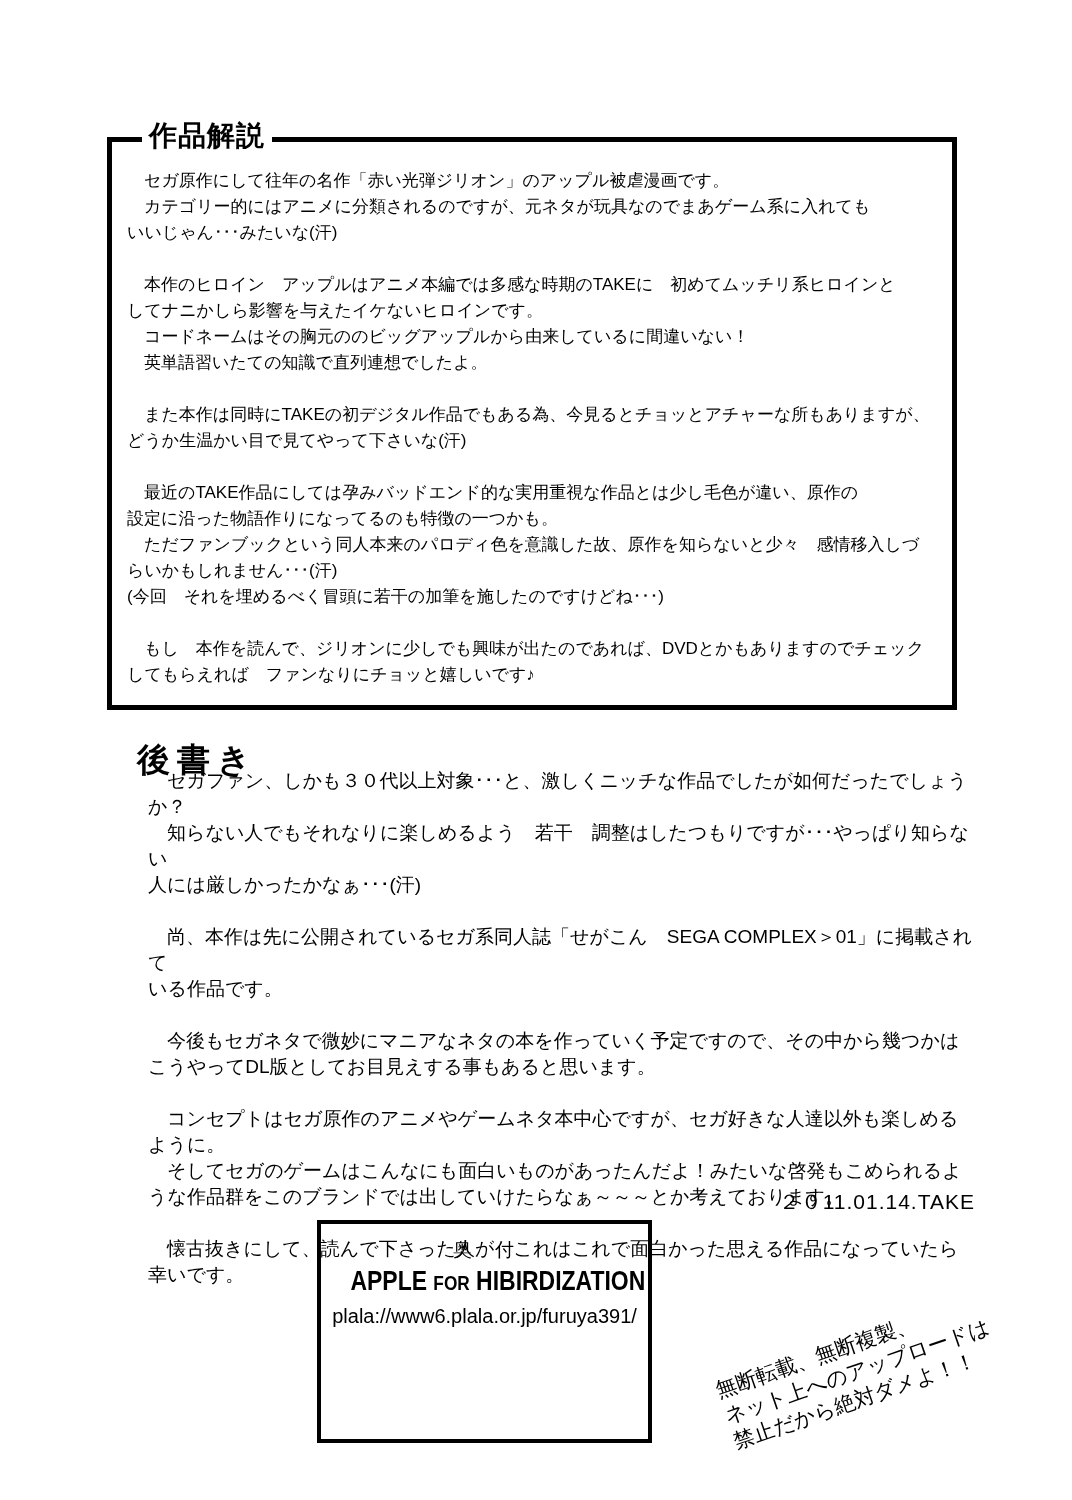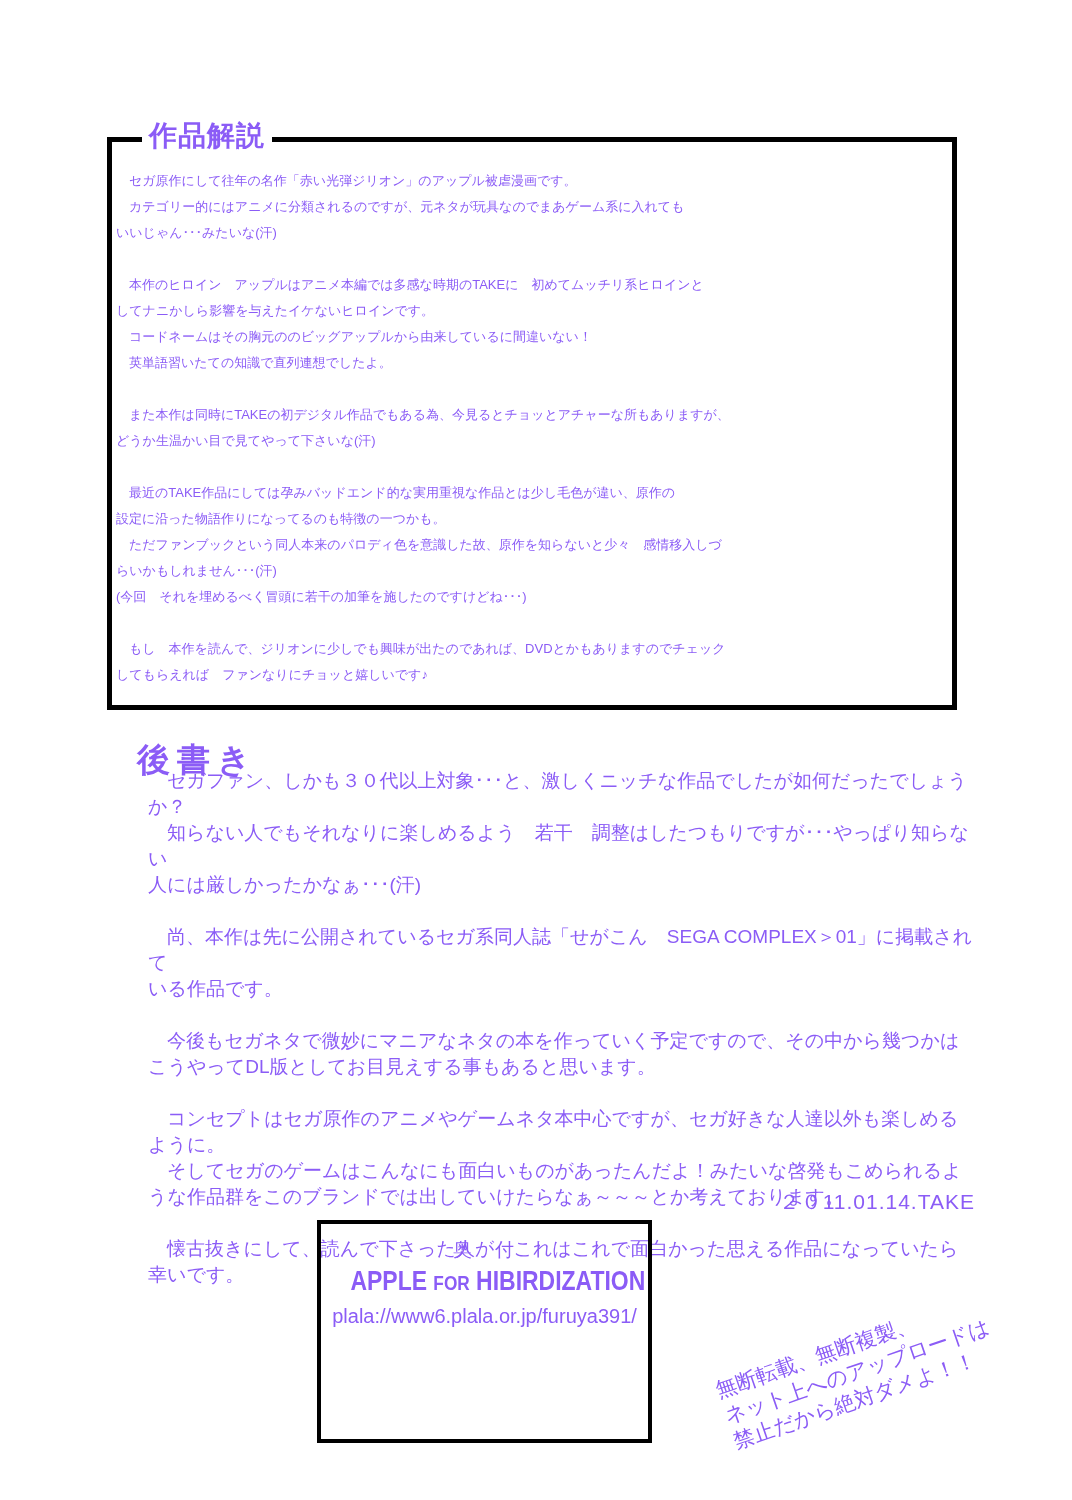--- a/index.html
+++ b/index.html
@@ -1,40 +1,40 @@
 <!DOCTYPE html>
 <html lang="ja"><head>
 <meta charset="utf-8">
 <style>
   html,body{margin:0;padding:0;background:#e8e8e8;}
   .page{
     position:relative;
     width:1072px;height:1500px;
     background:#ffffff;
-    color:#8b5cf6;
+    color:#000000;
     font-family:"Liberation Sans","DejaVu Sans",sans-serif;
     overflow:hidden;
   }
   .multiline{white-space:pre-line;}
 
   
   .commentary-box{
     position:absolute;left:107px;top:137px;
     width:850px;height:573px;
     border:5px solid #000;
     box-sizing:border-box;
   }
   .box-title{
     position:absolute;top:-23px;left:30px;margin:0;
     background:#fff;padding:0 7px;
     font-size:28px;font-weight:bold;line-height:1.2;letter-spacing:1px;
   }
   .box-body{
     padding:26px 6px 0 4px;
-    font-size:13px;line-height:26px;
+    font-size:17px;line-height:26px;margin-left:11px;
   }
 
   
   .afterword-title{
     position:absolute;left:120px;top:723px;margin:17px;
     font-size:33px;font-weight:bold;letter-spacing:7px;line-height:1.2;
   }
   .afterword-body{
     position:absolute;left:148px;top:768px;width:834px;
     font-size:19px;line-height:26px;

